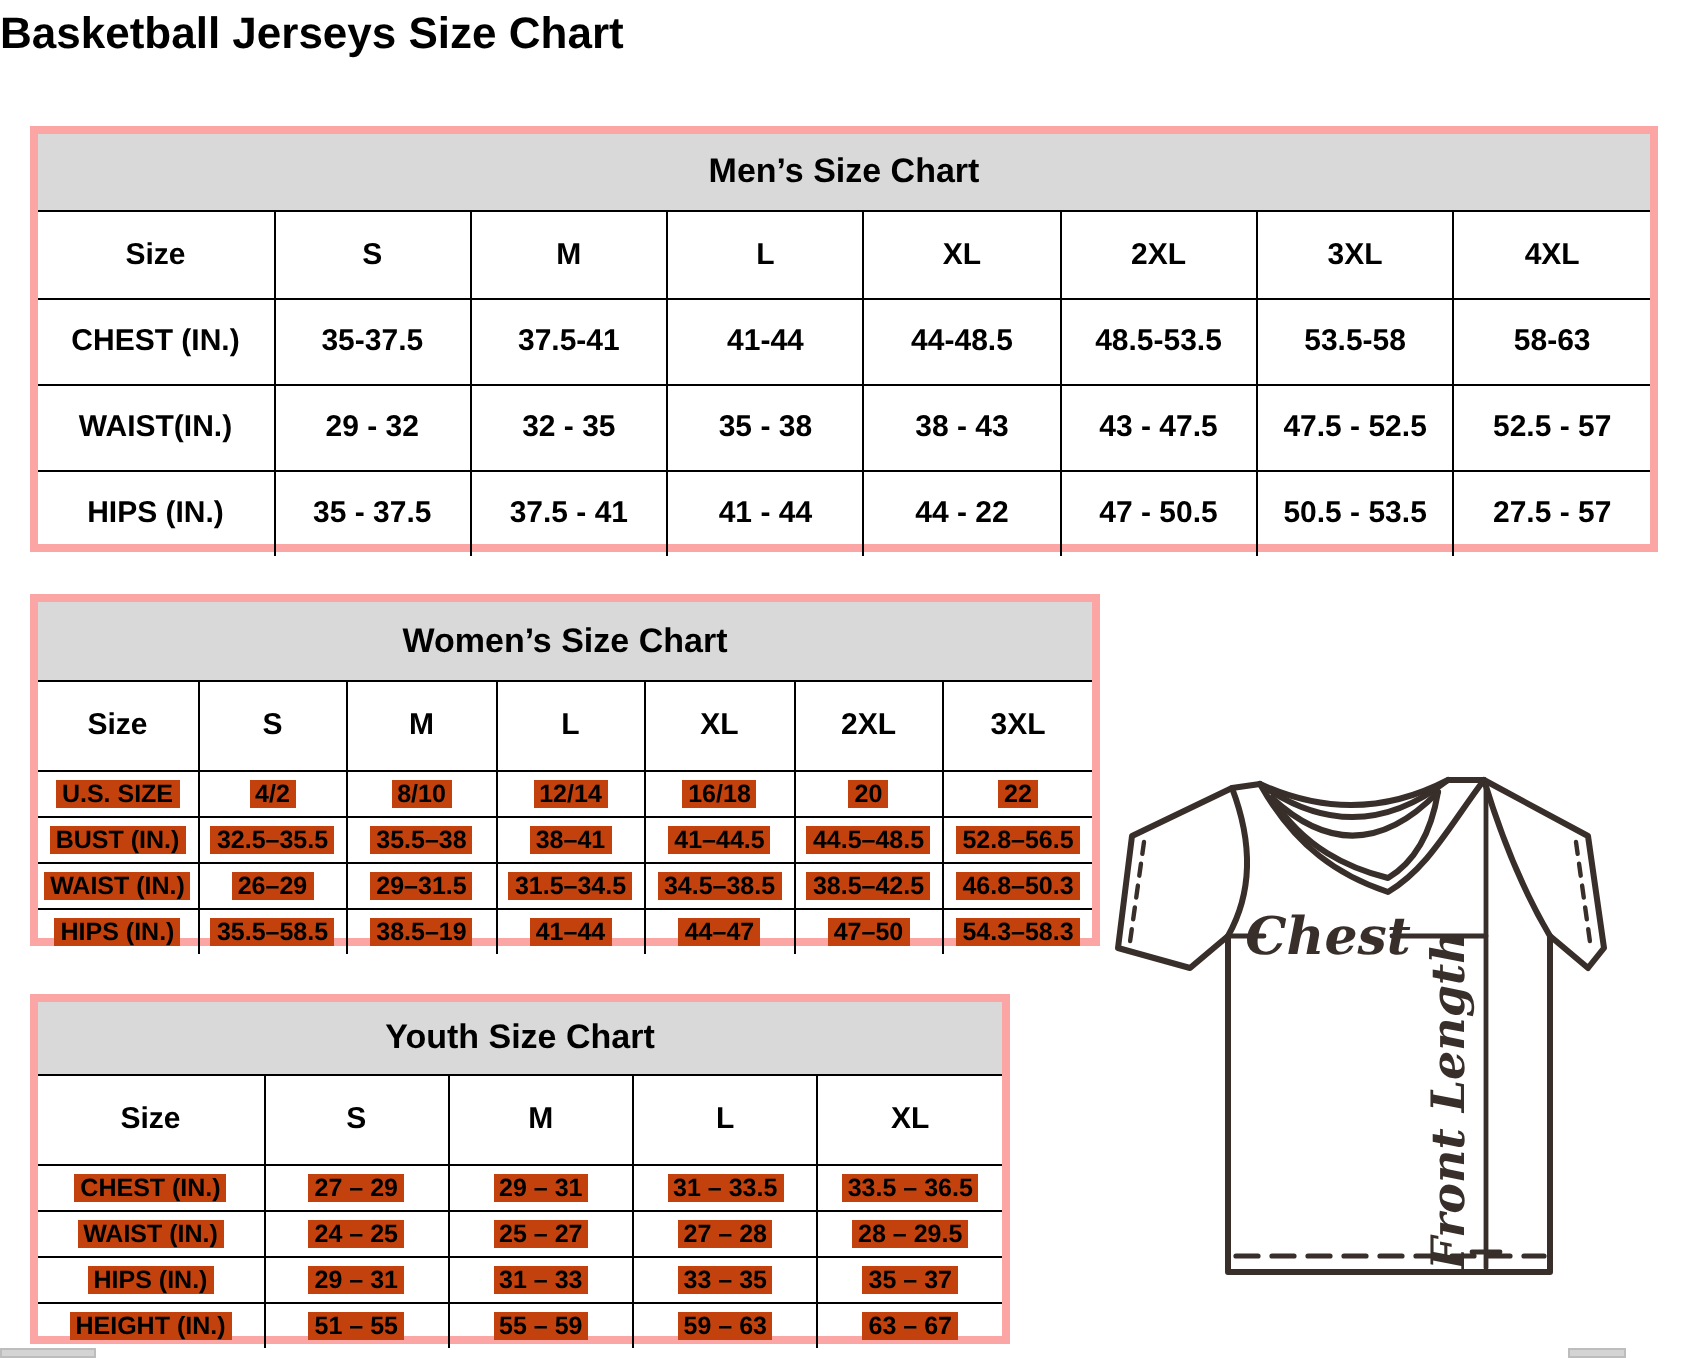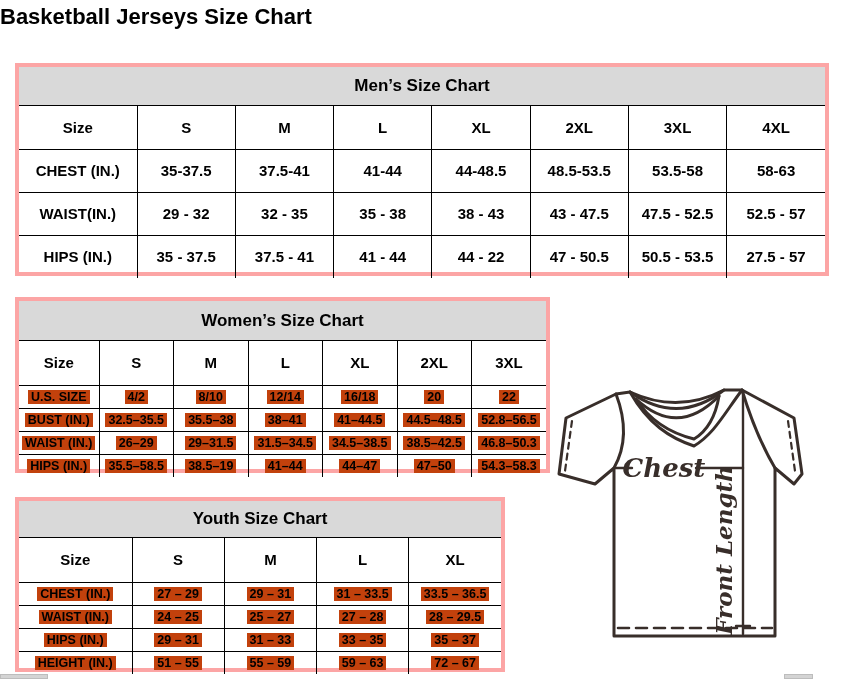--- a/index.html
+++ b/index.html
@@ -196,21 +196,21 @@
           <td><span class="hl">29 – 31</span></td>
           <td><span class="hl">31 – 33</span></td>
           <td><span class="hl">33 – 35</span></td>
           <td><span class="hl">35 – 37</span></td>
         </tr>
         <tr class="data-row">
           <td><span class="hl">HEIGHT (IN.)</span></td>
           <td><span class="hl">51 – 55</span></td>
           <td><span class="hl">55 – 59</span></td>
           <td><span class="hl">59 – 63</span></td>
-          <td><span class="hl">72 – 67</span></td>
+          <td><span class="hl">63 – 67</span></td>
         </tr>
       </tbody>
     </table>
 </div>
 
 <div id="jersey">
   <svg viewBox="0 0 252 270">
     <g fill="none" stroke="#382e2a" stroke-width="3" stroke-linejoin="round" stroke-linecap="round">
 
       <path d="M74,14 L60,16 L10,40 L3,96 L39,106 L58,90 L58,258 L219,258 L219,90 L238,106 L246,96 238,40 L186,12 L168,12

